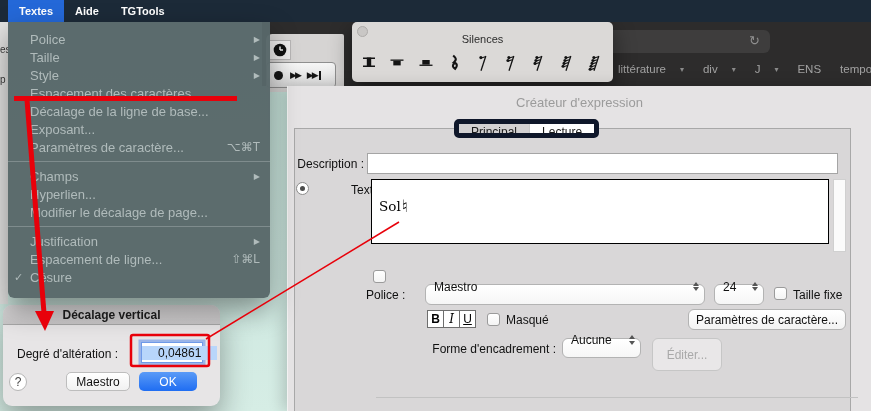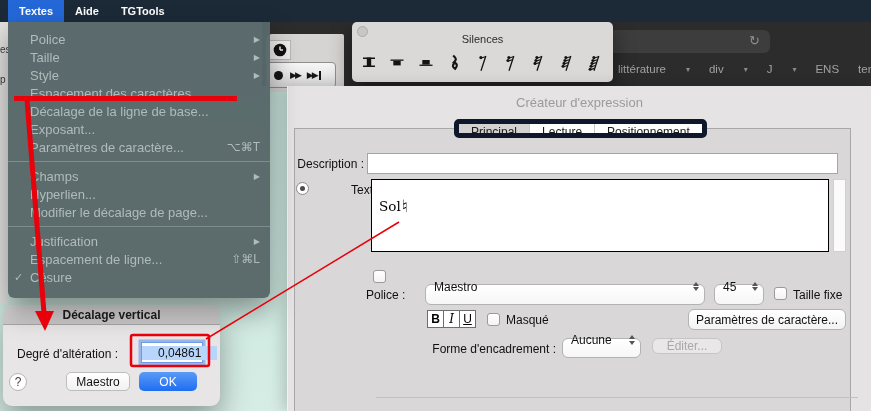--- a/index.html
+++ b/index.html
@@ -10,21 +10,21 @@
   
   #left-strip { position:absolute; left:0; top:22px; width:8px; height:282px;
                 background:#e3e3e2; overflow:hidden; color:#3a3a3a; font-size:10px; }
   #left-strip div { position:absolute; left:0; }
   #browser { position:absolute; left:262px; top:22px; width:609px; height:64px; background:#2d2c2c; }
   #url-field { position:absolute; left:298px; top:8px; width:210px; height:23px;
                background:#3e3d3d; border-radius:6px; }
   #refresh { position:absolute; right:10px; top:3px; color:#8f8f8f; font-size:13px; }
   #bookmarks { position:absolute; left:356px; top:41px; display:flex; gap:19px; align-items:center;
                color:#a2a2a2; font-size:11.5px; }
-  .bm { display:flex; align-items:center; gap:20px; white-space:nowrap; }
+  .bm { display:flex; align-items:center; gap:14px; white-space:nowrap; }
   .bm .caret { font-size:8px; color:#8a8a8a; }
 
   #dock { position:absolute; left:266px; top:34px; width:78px; height:58px;
           background:#d6d4d3; border-radius:6px 2px 0 0; }
   #clock-btn { position:absolute; left:269px; top:40px; width:22px; height:20px;
                background:#eeecec; border:1px solid #b7b5b5; display:grid; place-items:center; }
   #playbar { position:absolute; left:266px; top:62px; width:70px; height:26px;
              background:linear-gradient(#f6f6f6,#d9d9d9); border:1px solid #8f8f8f;
              border-radius:4px; display:flex; align-items:center; gap:7px; padding:0 7px; }
   .rec-dot { width:9px; height:9px; border-radius:50%; background:#161616; }
@@ -54,21 +54,21 @@
   .tab { padding:0 12px; line-height:17px; font-size:12px; color:#1a1a1a; border-right:1px solid #c9c9c9; }
   .tab:last-child { border-right:none; }
   .tab.selected { background:#d3d1d2; }
 
   .fld-label { position:absolute; white-space:nowrap; }
   #desc-field { position:absolute; left:79px; top:67px; width:471px; height:21px;
                 background:#fff; border:1px solid #a5a5a5; }
   .radio { position:absolute; width:13px; height:13px; border-radius:50%;
            background:#fff; border:1px solid #8c8c8c; display:grid; place-items:center; }
   .radio i { width:5px; height:5px; border-radius:50%; background:#4c4c4c; }
-  #text-area { position:absolute; left:83px; top:93px; width:458px; height:73px;
+  #text-area { position:absolute; left:83px; top:93px; width:458px; height:65px;
                background:#fff; border:1.5px solid #000; padding:15px 0 0 7px; }
   #text-area .sol { font-family:"DejaVu Serif", serif; font-size:13.5px; color:#000; }
   #text-area .nat { font-size:17px; margin-left:1px; position:relative; top:1px; color:#000; }
   #text-scroll { position:absolute; left:545px; top:93px; width:13px; height:73px;
                  background:#fbfbfb; border:1px solid #d0d0d0; }
   .checkbox { position:absolute; width:13px; height:13px; border-radius:3px;
               background:linear-gradient(#fff,#f4f4f4); border:1px solid #9b9b9b; }
   .dropdown { position:absolute; height:21px; background:linear-gradient(#fff,#f6f6f6);
               border:1px solid #b3b3b3; border-radius:6px; display:flex; align-items:center;
               padding:0 5px 16px 8px; font-size:12px; }
@@ -243,21 +243,20 @@
           </svg></div>
       </div>
   </div>
 
   <div id="creator">
     <div class="title">Créateur d'expression</div>
     <div id="groupbox"></div>
     <div id="tabs">
         <div class="tab selected">Principal</div>
         <div class="tab">Lecture</div>
-        <div class="tab">Positionnement</div>
       </div>
 
     <div class="fld-label" style="left:6px; top:71px; width:70px; text-align:right;">Description :</div>
     <div id="desc-field"></div>
 
     <div class="radio" style="left:8px; top:96px;">
         <i></i>
       </div>
     <div class="fld-label" style="left:27px; top:97px;margin-left:36px;">Texte :</div>
     <div id="text-area">
@@ -269,21 +268,21 @@
 
     <div class="fld-label" style="left:78px; top:202px;">Police :</div>
     <div class="dropdown" style="left:137px; top:198px; width:280px;">
       <span>Maestro</span>
       <span class="dd-stepper">
           <span class="tri-up"></span>
           <span class="tri-dn"></span>
         </span>
     </div>
     <div class="dropdown" style="left:426px; top:198px; width:50px;">
-      <span>45</span>
+      <span>24</span>
       <span class="dd-stepper">
           <span class="tri-up"></span>
           <span class="tri-dn"></span>
         </span>
     </div>
     <div class="checkbox" style="left:486px; top:201px;"></div>
     <div class="fld-label" style="left:505px; top:202px;">Taille fixe</div>
 
     <div id="fmt-row">
       <span class="fmt b">B</span>
@@ -295,21 +294,21 @@
     <div class="push-btn" style="left:400px; top:223px; width:158px; height:21px;">Paramètres de caractère...</div>
 
     <div class="fld-label" style="left:118px; top:256px; width:150px; text-align:right;">Forme d'encadrement :</div>
     <div class="dropdown" style="left:274px; top:252px; width:79px; height:20px;">
       <span>Aucune</span>
       <span class="dd-stepper">
           <span class="tri-up"></span>
           <span class="tri-dn"></span>
         </span>
     </div>
-    <div class="push-btn disabled" style="left:364px; top:252px; width:70px; height:16px;">Éditer...</div>
+    <div class="push-btn disabled" style="left:364px; top:252px; width:70px; height:33px;">Éditer...</div>
 
     <div id="bottom-sep"></div>
   </div>
 
   <div id="menubar">
       <div class="mb-item active">Textes</div>
       <div class="mb-item">Aide</div>
       <div class="mb-item">TGTools</div>
     </div>
   <div id="menu">

